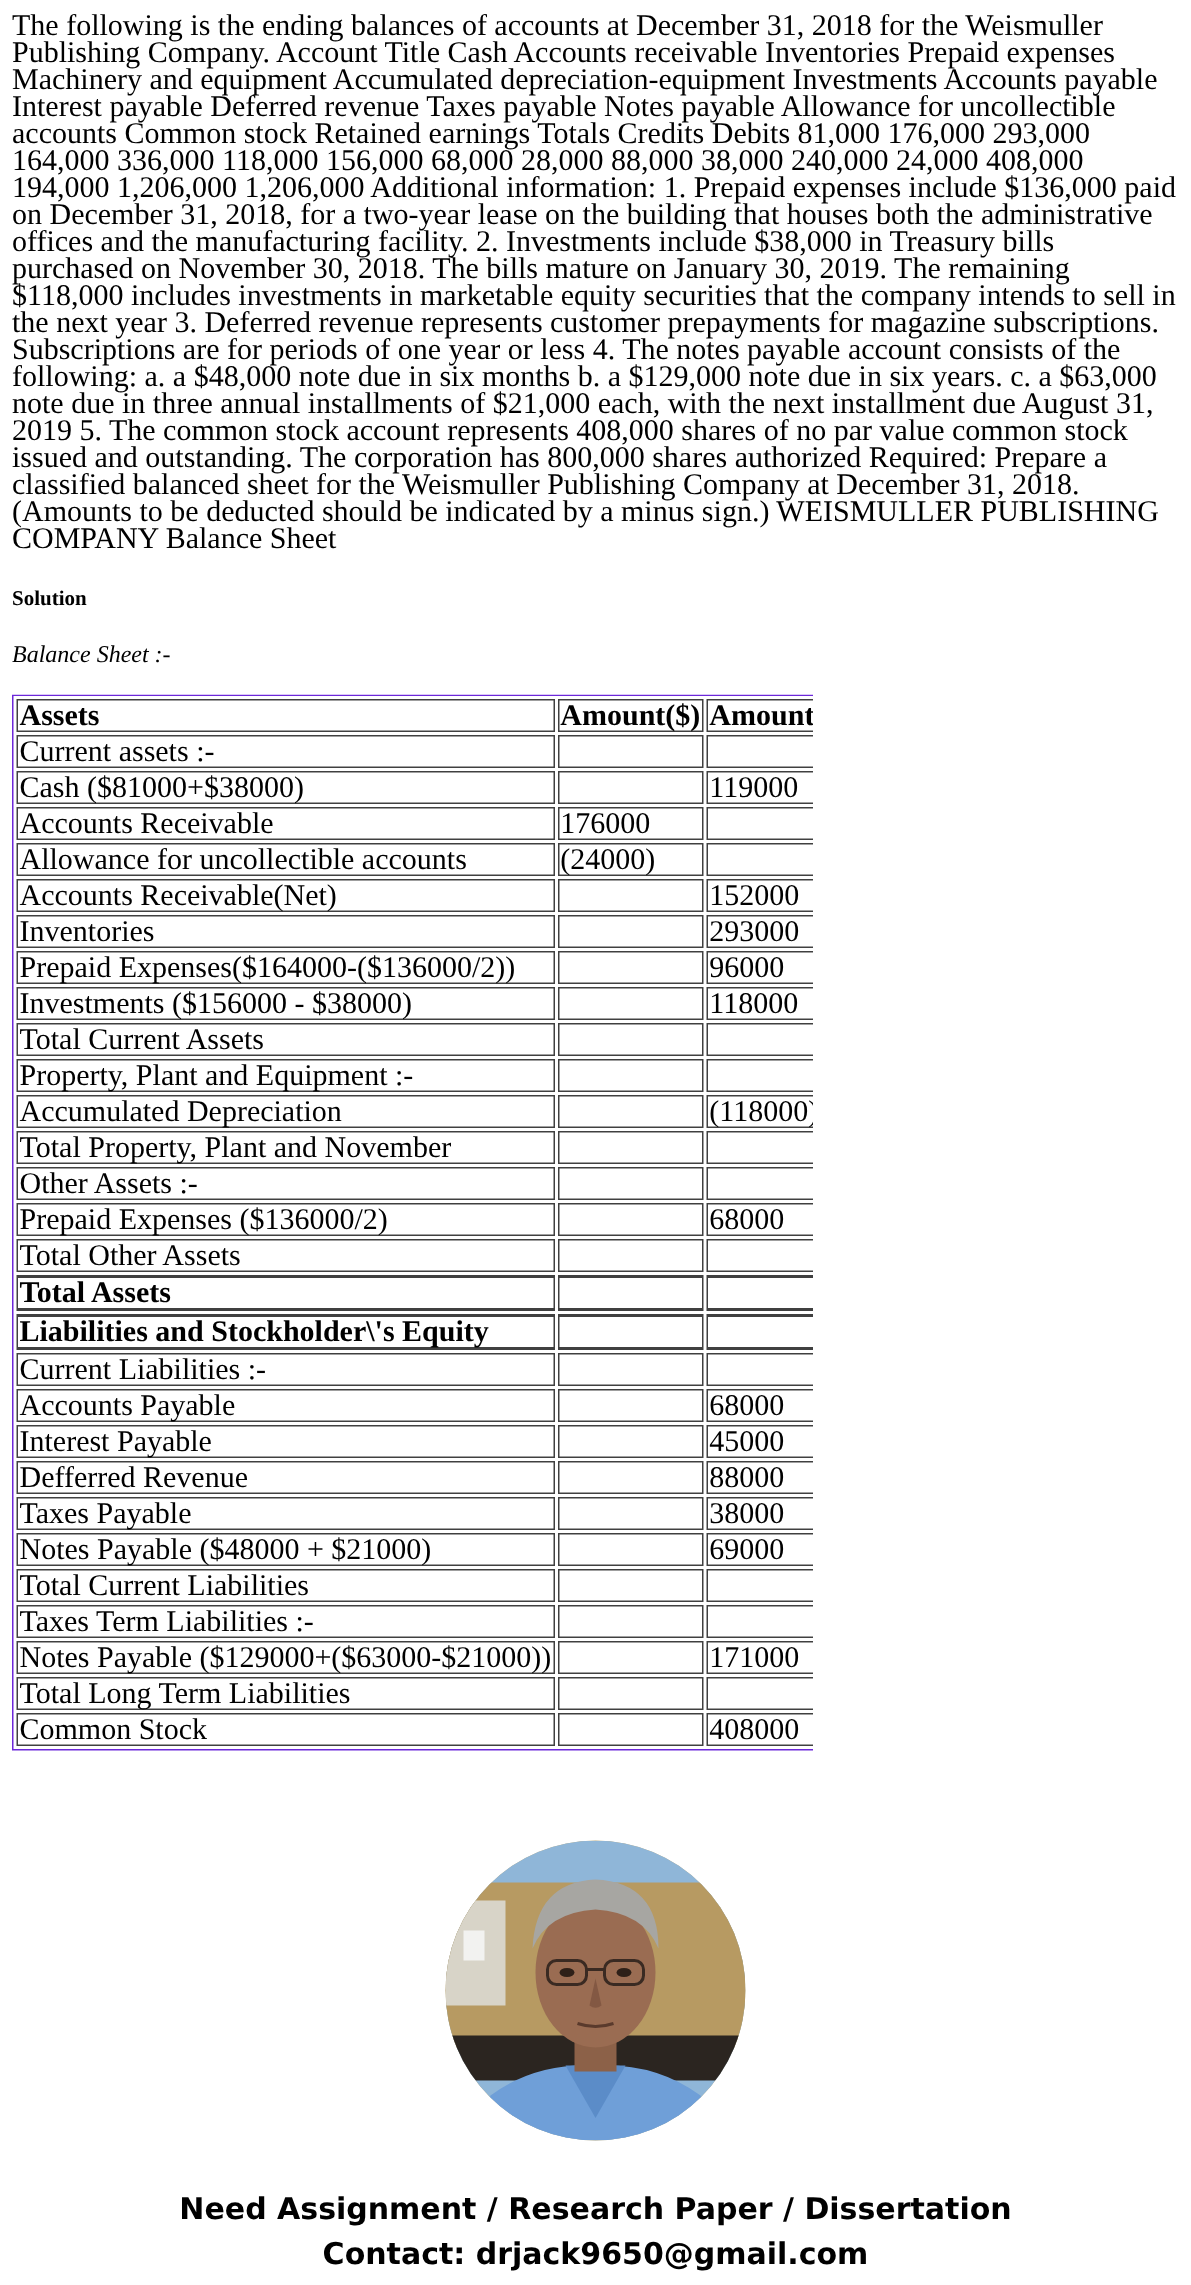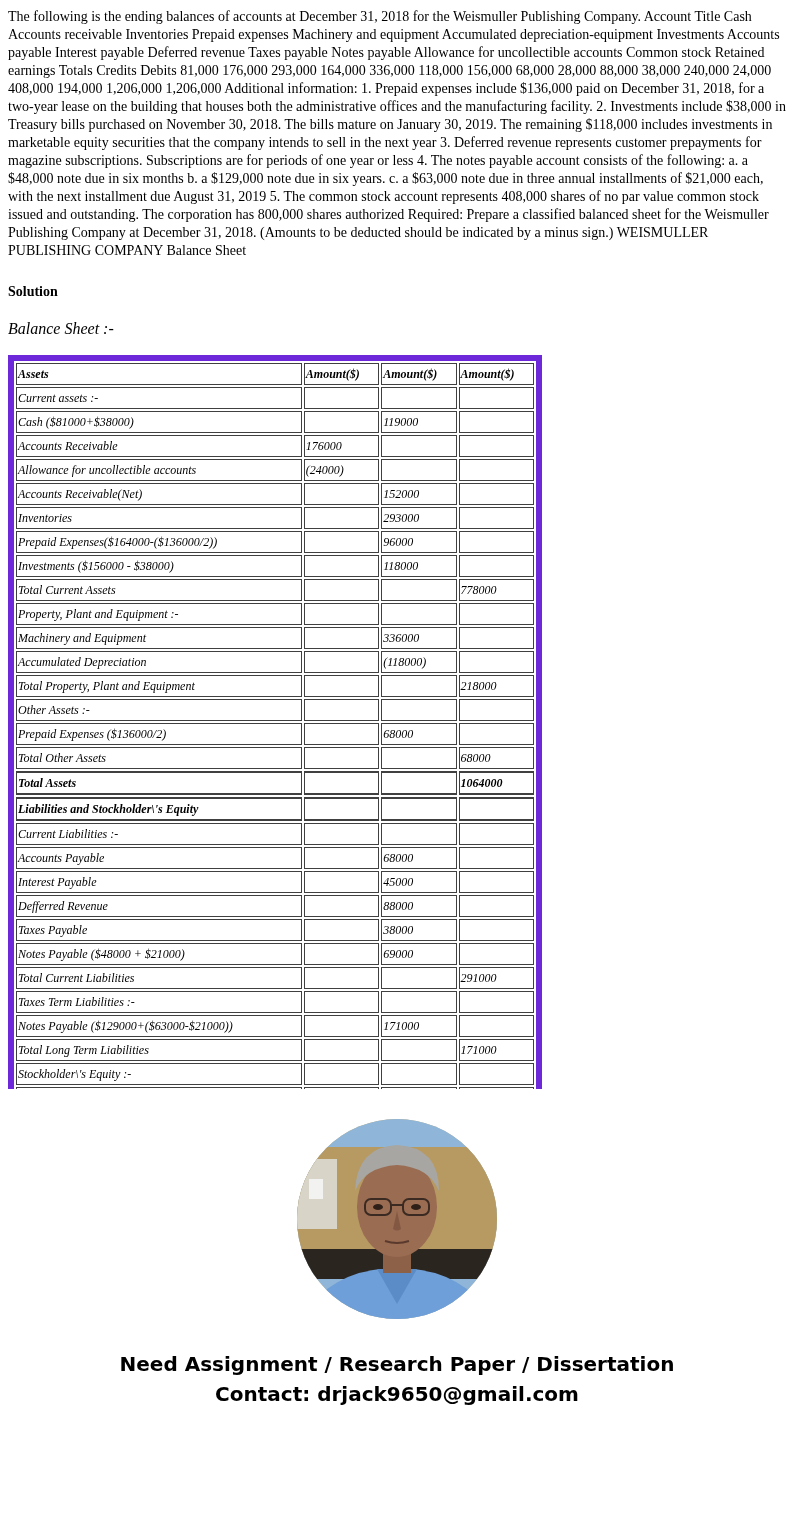--- a/index.html
+++ b/index.html
@@ -6,47 +6,46 @@
     body {
       width: 794px;
       font-family: "Liberation Serif", serif;
       font-size: 16px;
       color: #000;
       line-height: 18px;
     }
     .content { padding: 8px 8px 0 8px; }
     .question {
       margin: 0;
-      font-size: 14px;
+      font-size: 20px;
       line-height: 18px;
     }
     .solution-heading {
       font-size: 14px;
       font-weight: bold;
       margin: 21px 0 0 0;
       line-height: 22px;
     }
     .intro {
       margin: 17px 0 0 0;
       line-height: 18px;
       font-style: italic;
     }
     .table-clip {
       margin-top: 17px;
       height: 734px;
       overflow: hidden;
       width: 534px;
     }
     table.bs {
-      border: 6px solid #6d28d9;
+      border: 1px solid #6d28d9;
       border-spacing: 2px;
       border-collapse: separate;
       font-family: "Liberation Serif", serif;
-      font-size: 12px;
-      font-style: italic;
+      font-size: 20px;
     }
     table.bs td {
       border: 1px solid #404040;
       padding: 1px 1px;
       height: 18px;
       line-height: 18px;
       white-space: nowrap;
       vertical-align: middle;
     }
     table.bs td.c1 { width: 288px; }
@@ -155,33 +154,27 @@
             <td class="c3"></td>
             <td class="c4">778000</td>
           </tr>
           <tr>
             <td class="c1">Property, Plant and Equipment :-</td>
             <td class="c2"></td>
             <td class="c3"></td>
             <td class="c4"></td>
           </tr>
           <tr>
-            <td class="c1">Machinery and Equipment</td>
-            <td class="c2"></td>
-            <td class="c3">336000</td>
-            <td class="c4"></td>
-          </tr>
-          <tr>
             <td class="c1">Accumulated Depreciation</td>
             <td class="c2"></td>
             <td class="c3">(118000)</td>
             <td class="c4"></td>
           </tr>
           <tr>
-            <td class="c1">Total Property, Plant and Equipment</td>
+            <td class="c1">Total Property, Plant and November</td>
             <td class="c2"></td>
             <td class="c3"></td>
             <td class="c4">218000</td>
           </tr>
           <tr>
             <td class="c1">Other Assets :-</td>
             <td class="c2"></td>
             <td class="c3"></td>
             <td class="c4"></td>
           </tr>
@@ -261,26 +254,20 @@
             <td class="c1">Notes Payable ($129000+($63000-$21000))</td>
             <td class="c2"></td>
             <td class="c3">171000</td>
             <td class="c4"></td>
           </tr>
           <tr>
             <td class="c1">Total Long Term Liabilities</td>
             <td class="c2"></td>
             <td class="c3"></td>
             <td class="c4">171000</td>
-          </tr>
-          <tr>
-            <td class="c1">Stockholder\'s Equity :-</td>
-            <td class="c2"></td>
-            <td class="c3"></td>
-            <td class="c4"></td>
           </tr>
           <tr>
             <td class="c1">Common Stock</td>
             <td class="c2"></td>
             <td class="c3">408000</td>
             <td class="c4"></td>
           </tr>
         </tbody>
     </table>
   </div>

